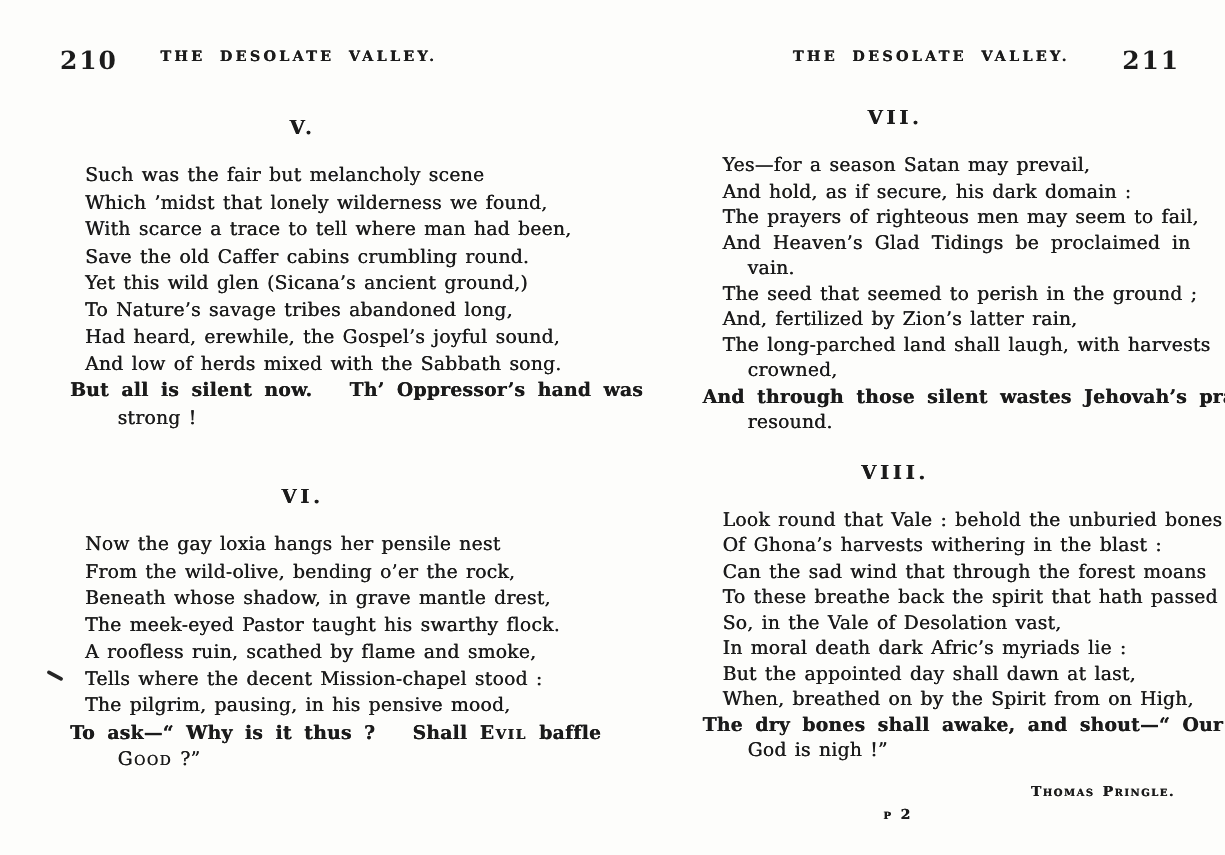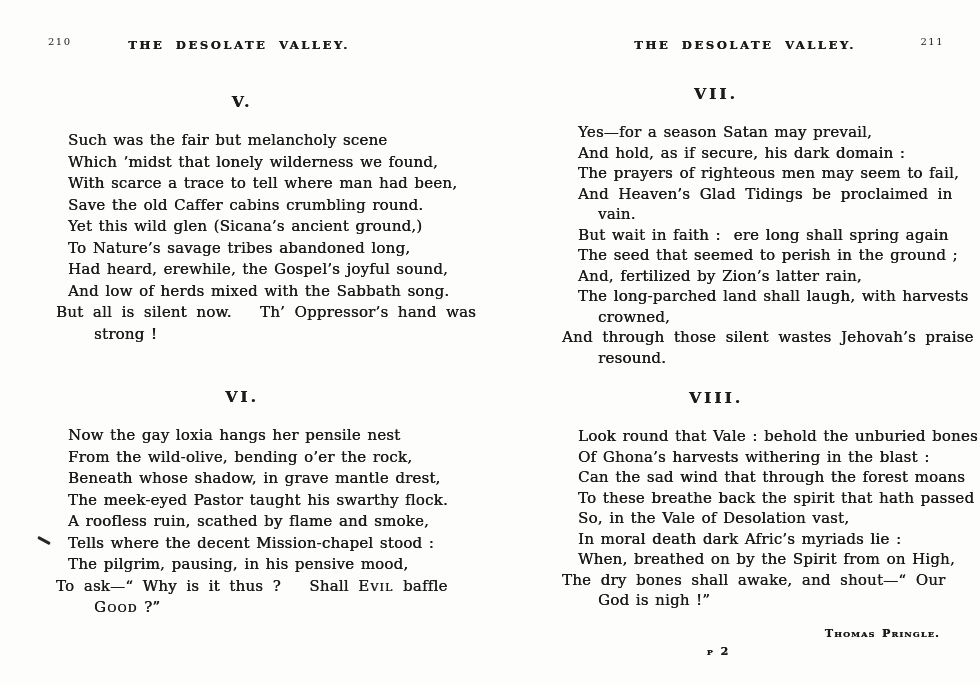--- a/index.html
+++ b/index.html
@@ -25,21 +25,21 @@
   .runtitle {
     position: absolute; left: 0; right: 0;
     text-align: center;
     font-size: 11.5px; font-weight: bold;
     letter-spacing: 2.6px; word-spacing: 5px;
     text-shadow: 0.3px 0 0 currentColor;
   }
   .page.left .runtitle  { transform: translateX(-16px); }
   .pagenum {
     position: absolute; top: -2px;
-    font-size: 10px; font-weight: normal;
+    font-size: 20px; font-weight: bold;
     letter-spacing: 1.5px;
   }
   .pagenum.pn-left  { left: 18px; }
   .pagenum.pn-right { right: 26px; }
 
   .poem {
     position: absolute; left: 0; right: 0;
     font-size: 15px;
     letter-spacing: 0.2px; word-spacing: 1.5px;
     text-shadow: 0.3px 0 0 currentColor;
@@ -56,21 +56,21 @@
   .page.left  .section-numeral { transform: translateX(-26px); }
   .page.right .section-numeral { transform: translateX(-50px); }
 
   .stanza { margin-bottom: 20px; }
   .page.left  .stanza { line-height: 21.5px; margin-bottom: 42px; }
   .page.right .stanza { line-height: 20.5px; }
 
   .line { white-space: pre; }
   .page.left  .line { padding-left: 12px; }
   .page.right .line { padding-left: 16px; }
-  .line.outdent { padding-left: 0 !important; }
+  .line.outdent { padding-left: 0 !important; font-weight: bold; }
   .page.left  .line.wrap { padding-left: 38px; }
   .page.right .line.wrap { padding-left: 36px; }
   .line.wide { word-spacing: 4.5px; }
 
   .sc { font-variant: small-caps; letter-spacing: 1.2px; }
 
   .attribution {
     margin-top: -4px;
     text-align: right; padding-right: 30px;
     font-size: 11px; font-weight: bold;
@@ -140,36 +140,36 @@
       <span class="pagenum pn-right">211</span>
     </div>
     <div class="poem">
     <div class="section-numeral">VII.</div>
         <div class="stanza">
           <div class="line normal">Yes—for a season Satan may prevail,</div>
           <div class="line normal">And hold, as if secure, his dark domain :</div>
           <div class="line normal">The prayers of righteous men may seem to fail,</div>
           <div class="line normal wide">And Heaven’s Glad Tidings be proclaimed in</div>
           <div class="line wrap">vain.</div>
-          <div class="line normal">But wait in faith :  ere long shall spring again</div>
           <div class="line normal">The seed that seemed to perish in the ground ;</div>
           <div class="line normal">And, fertilized by Zion’s latter rain,</div>
           <div class="line normal">The long-parched land shall laugh, with harvests</div>
           <div class="line wrap">crowned,</div>
           <div class="line outdent wide">And through those silent wastes Jehovah’s praise</div>
           <div class="line wrap">resound.</div>
         </div>
         <div class="section-numeral">VIII.</div>
         <div class="stanza">
           <div class="line normal">Look round that Vale : behold the unburied bones</div>
           <div class="line normal">Of Ghona’s harvests withering in the blast :</div>
           <div class="line normal">Can the sad wind that through the forest moans</div>
           <div class="line normal">To these breathe back the spirit that hath passed ?</div>
           <div class="line normal">So, in the Vale of Desolation vast,</div>
           <div class="line normal">In moral death dark Afric’s myriads lie :</div>
+          <div class="line normal">But the appointed day shall dawn at last,</div>
           <div class="line normal">When, breathed on by the Spirit from on High,</div>
           <div class="line outdent wide">The dry bones shall awake, and shout—“ Our</div>
           <div class="line wrap">God is nigh !”</div>
         </div>
         <div class="attribution"><span class="sc">Thomas Pringle.</span></div>
         <div class="pressmark"><span class="sc">p 2</span></div>
       </div>
   </section>
 
 </div>

